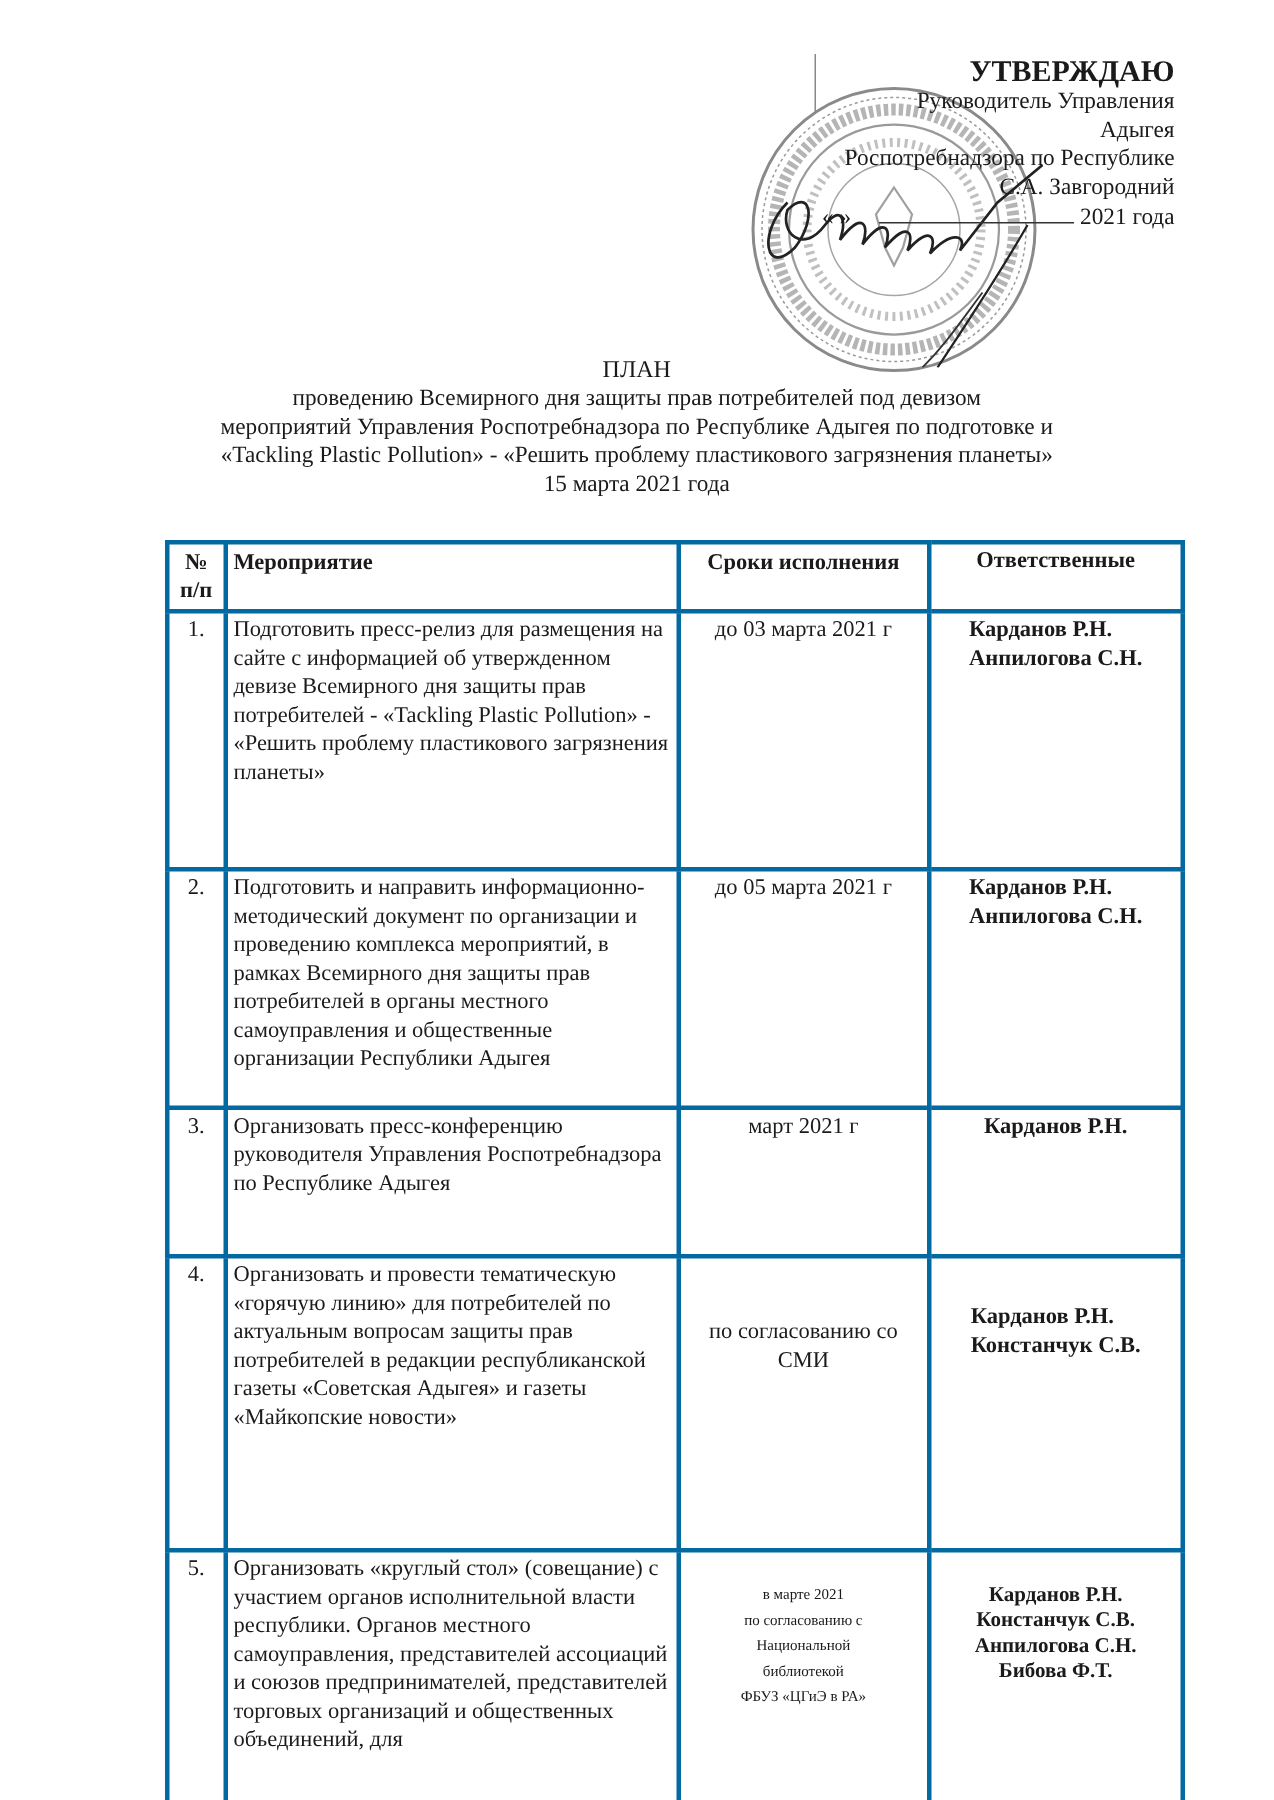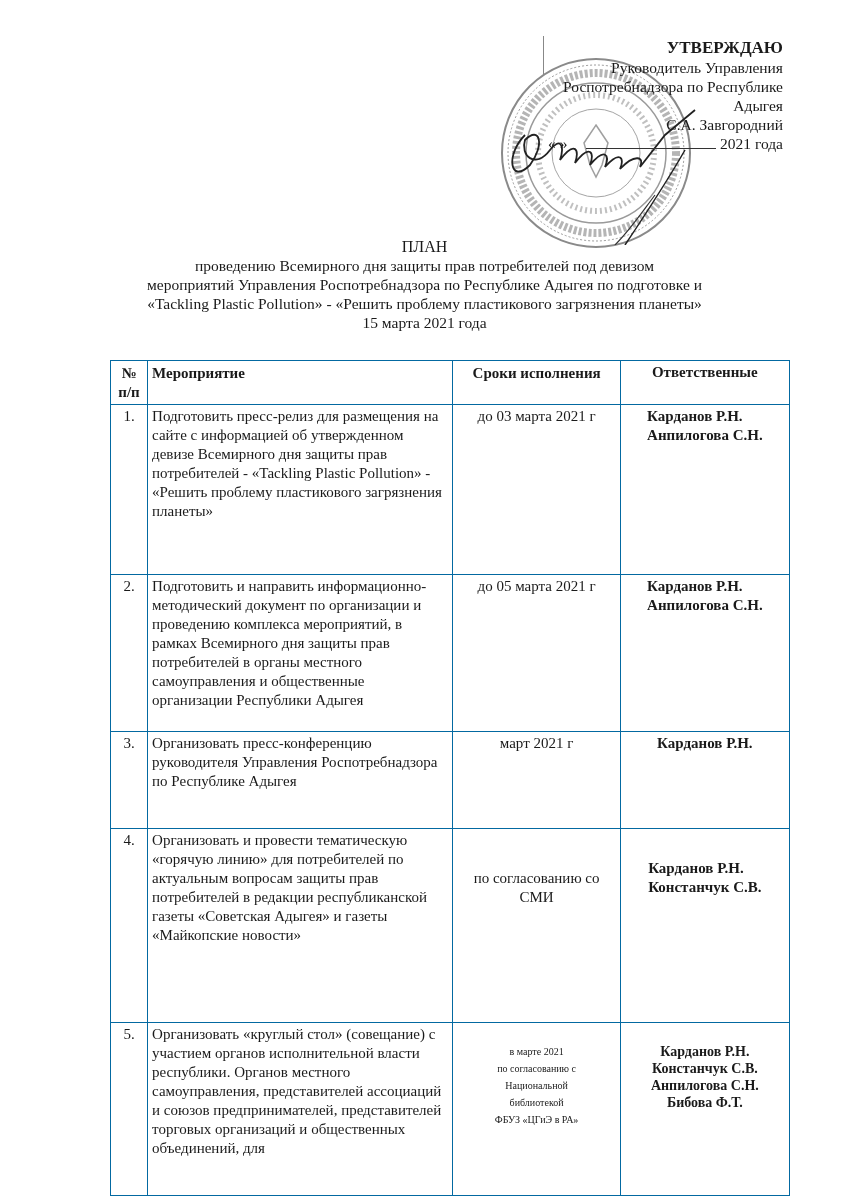--- a/index.html
+++ b/index.html
@@ -2,34 +2,34 @@
 <html><head>
 <meta charset="utf-8">
 <style>
   html, body { margin: 0; padding: 0; }
   body {
     width: 849px; height: 1200px; background: #ffffff; position: relative; overflow: hidden;
     font-family: "Liberation Serif", "DejaVu Serif", serif; color: #1a1a1a;
   }
   .vline { position: absolute; left: 543px; top: 36px; width: 1px; height: 40px; background: #888; }
   .approve { position: absolute; right: 66px; top: 38px; text-align: right; font-size: 15.5px; line-height: 19px; }
-  .approve .head { font-weight: bold; font-size: 17px; line-height: 20px; }
+  .approve .head { font-weight: bold; font-size: 20px; line-height: 20px; }
   .approve .line { white-space: nowrap; }
   .approve .date-line { display: flex; justify-content: flex-end; align-items: baseline; gap: 4px; }
   .approve .q { display: inline-block; width: 34px; text-align: left; }
   .approve .blank { display: inline-block; width: 130px; border-bottom: 1px solid #333; height: 14px; }
   .stamp { position: absolute; left: 498px; top: 55px; width: 196px; height: 196px; pointer-events: none; }
   .sign { position: absolute; left: 505px; top: 95px; width: 200px; height: 150px; pointer-events: none; }
   .title { position: absolute; left: 60px; width: 729px; top: 237px; text-align: center; font-weight: normal; font-size: 15.5px; line-height: 19px; }
   .title .plan { font-size: 16px; }
   table.plan-table {
     position: absolute; left: 110px; top: 360px; width: 680px; border-collapse: collapse;
     font-size: 15px; line-height: 19px;
   }
-  table.plan-table td, table.plan-table th { border: 1px solid #0369a1; vertical-align: top; padding: 2px 4px; }
+  table.plan-table td, table.plan-table th { border: 3px solid #0369a1; vertical-align: top; padding: 2px 4px; }
   table.plan-table th { font-weight: bold; text-align: center; font-size: 15px; vertical-align: top; padding-top: 3px; }
   .c-num { width: 28px; text-align: center; }
   .c-event { width: 296px; text-align: left; }
   .c-term { width: 158px; text-align: center; }
   .c-resp { width: 160px; text-align: center; font-weight: bold; }
   td.c-term, td.c-resp { vertical-align: middle; }
   td.c-resp .names { display: inline-block; text-align: left; }
   td.c-resp.center .names { text-align: center; }
   .multiline { white-space: pre-line; }
   tr.r1 td { height: 165px; }
@@ -56,22 +56,22 @@
 
 <svg class="sign" viewBox="0 0 200 150">
   <path d="M20 40 C0 60, 5 90, 25 70 C40 50, 35 30, 20 45 C15 60, 30 75, 45 55 C55 42, 60 50, 55 65 C70 45, 75 55, 70 68 C85 48, 90 58, 85 70 C100 52, 105 60, 100 72 C115 55, 120 63, 115 74 C130 58, 140 62, 135 72 L160 40 L190 15" fill="none" stroke="#222" stroke-width="1.8"></path>
   <path d="M180 55 C160 90, 140 120, 120 150" fill="none" stroke="#222" stroke-width="1.5"></path>
   <path d="M150 100 C135 120, 125 135, 110 150" fill="none" stroke="#333" stroke-width="1.2"></path>
 </svg>
 
 <div class="approve">
   <div class="head">УТВЕРЖДАЮ</div>
   <div class="line">Руководитель Управления</div>
+  <div class="line">Адыгея</div>
   <div class="line">Роспотребнадзора по Республике</div>
-  <div class="line">Адыгея</div>
   <div class="line">С.А. Завгородний</div>
   <div class="line date-line">
     <span class="q">«    »</span>
     <span class="blank"></span>
     <span>2021 года</span>
   </div>
 </div>
 
 <div class="title">
   <div class="plan">ПЛАН</div>

